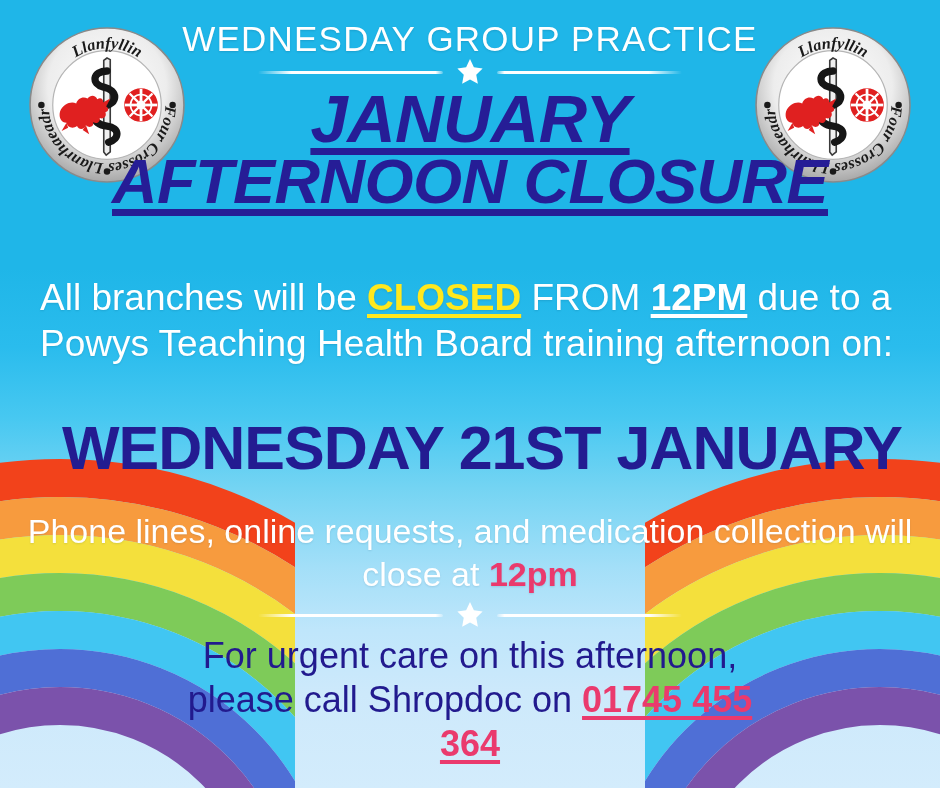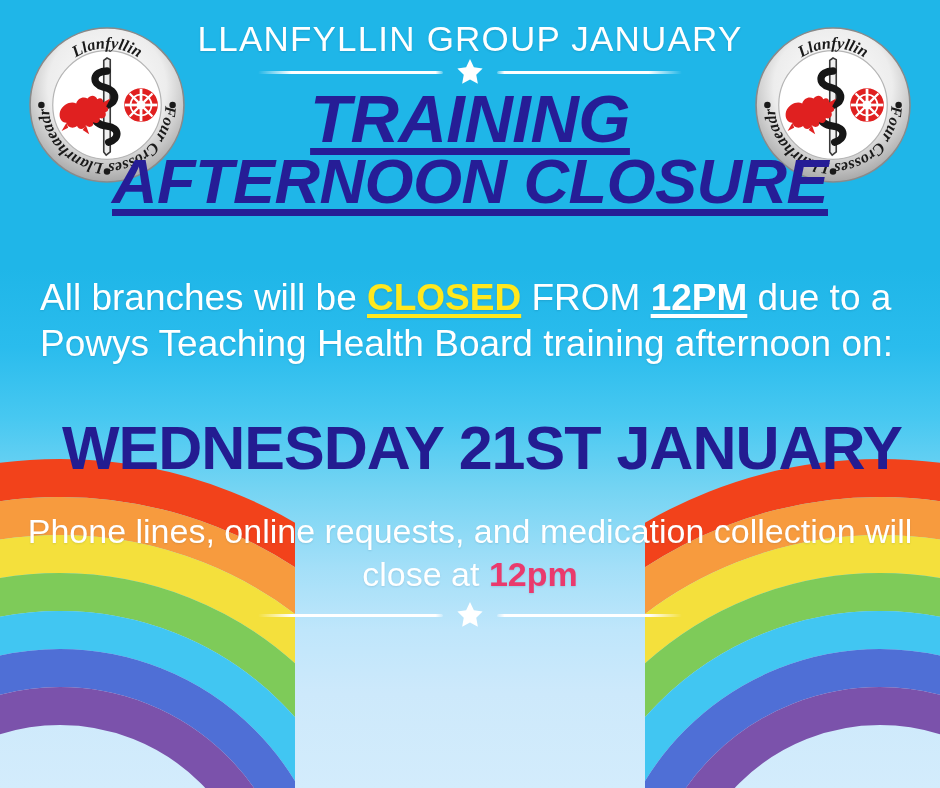--- a/index.html
+++ b/index.html
@@ -305,43 +305,44 @@
           <rect x="-1.4" y="5" width="2.8" height="15"></rect>
           <rect x="-20" y="-1.4" width="15" height="2.8"></rect>
           <rect x="5" y="-1.4" width="15" height="2.8"></rect>
         </g>
       </g>
       <circle r="22" fill="none" stroke="#ffffff" stroke-width="2.5"></circle>
       <circle r="13" fill="none" stroke="#ffffff" stroke-width="2"></circle>
     </g>
   </svg>
 
-  <div class="header-title">LLANFYLLIN GROUP JANUARY</div>
+  <div class="header-title">WEDNESDAY GROUP PRACTICE</div>
 
   <div class="divider" id="divider-top">
     <span class="bar l"></span>
     <svg class="star" viewBox="0 0 24 24">
       <path fill="#ffffff" d="M12 1.6l3.1 6.5 7 1-5.1 5 1.3 7.2L12 17.9 5.7 21.3 7 14.1 1.9 9.1l7-1z"></path>
     </svg>
     <span class="bar r"></span>
   </div>
 
   <div class="headline">
-    <span class="hl-line l1">TRAINING</span>
+    <span class="hl-line l1">JANUARY</span>
     <span class="hl-line l2">AFTERNOON CLOSURE</span>
   </div>
 
   <div class="body-1"><span>All branches will be </span><span class="closed">CLOSED</span><span> FROM </span><span class="twelve">12PM</span><span> due to a Powys Teaching Health Board training afternoon on:</span></div>
 
   <div class="date-line">WEDNESDAY 21ST JANUARY</div>
 
   <div class="body-2"><span>Phone lines, online requests, and medication collection will close at </span><span class="pink">12pm</span></div>
 
   <div class="divider" id="divider-bottom">
     <span class="bar l"></span>
     <svg class="star" viewBox="0 0 24 24">
       <path fill="#ffffff" d="M12 1.6l3.1 6.5 7 1-5.1 5 1.3 7.2L12 17.9 5.7 21.3 7 14.1 1.9 9.1l7-1z"></path>
     </svg>
     <span class="bar r"></span>
   </div>
 
+  <div class="footer"><span>For urgent care on this afternoon, please call Shropdoc on </span><span class="phone">01745 455 364</span></div>
 
 </div>
 
 </body></html>

